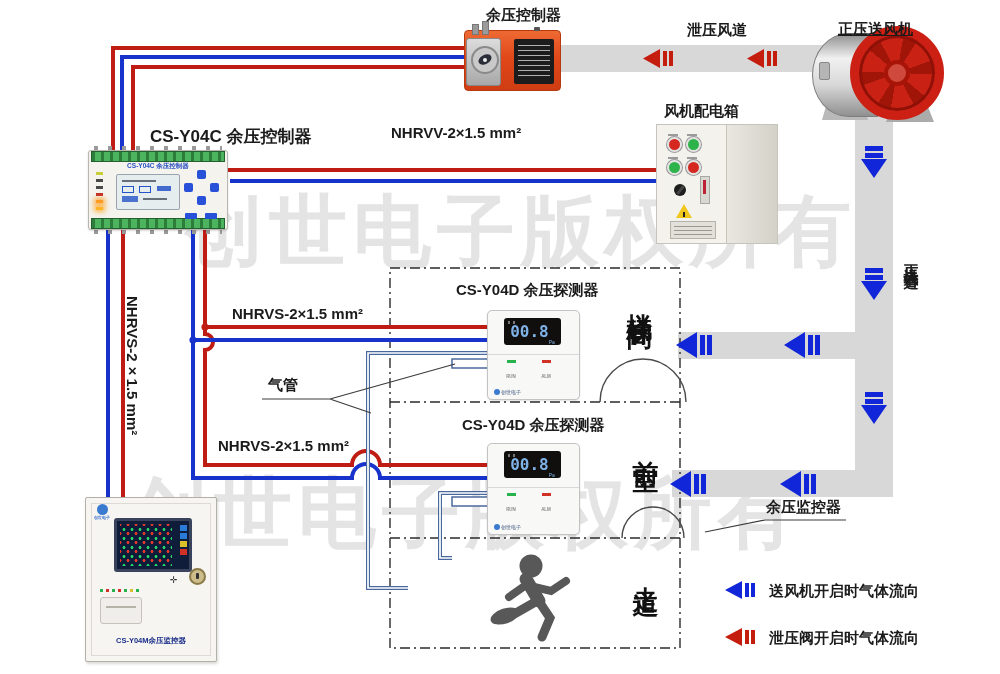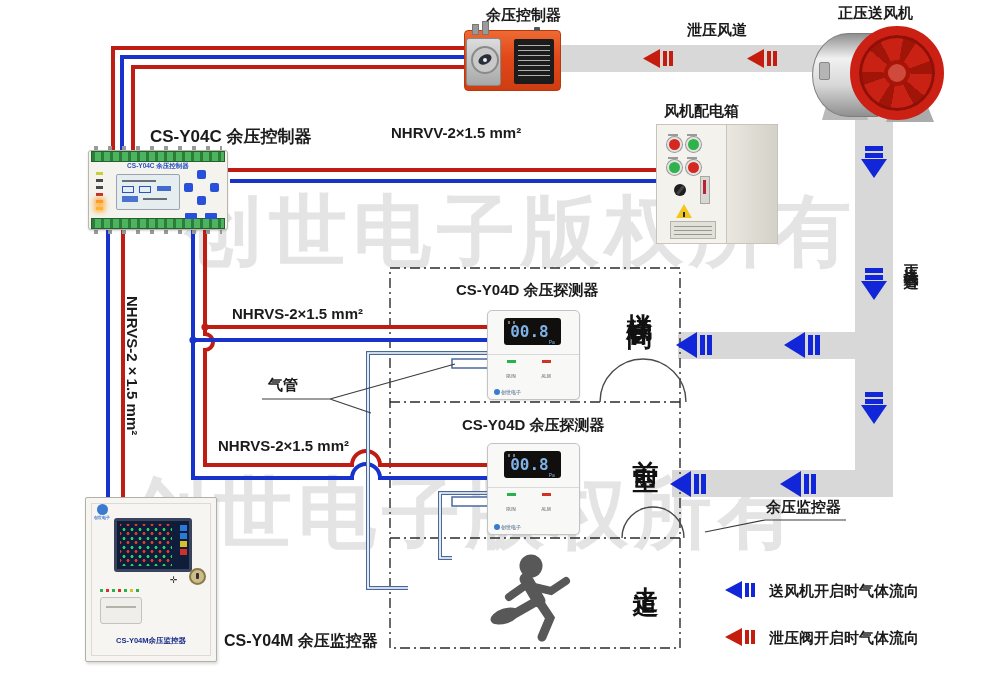--- a/index.html
+++ b/index.html
@@ -165,30 +165,29 @@
       <path d="M526,585 L509,597" stroke-width="8"></path>
       <path d="M538,600 L550,618 L542,637" stroke-width="9"></path>
       <path d="M537,601 L516,613" stroke-width="9"></path>
       <ellipse cx="505" cy="616" rx="15" ry="7.5" fill="#585858" stroke="none" transform="rotate(-18 505 616)"></ellipse>
     </g>
   </svg>
 
   <div class="lbl fs17" style="left:150px;top:125px;">CS-Y04C 余压控制器</div>
   <div class="lbl" style="left:486px;top:6px;">余压控制器</div>
   <div class="lbl" style="left:671px;top:21px;margin-left:16px;">泄压风道</div>
-  <div class="lbl" style="left:838px;top:4px;">正压送风机</div>
+  <div class="lbl" style="left:838px;top:20px;text-decoration:underline;">正压送风机</div>
   <div class="lbl" style="left:664px;top:102px;">风机配电箱</div>
   <div class="lbl" style="left:391px;top:124px;">NHRVV-2×1.5 mm²</div>
   <div class="lbl" style="left:456px;top:281px;">CS-Y04D 余压探测器</div>
   <div class="lbl" style="left:462px;top:416px;">CS-Y04D 余压探测器</div>
   <div class="lbl" style="left:232px;top:305px;">NHRVS-2×1.5 mm²</div>
   <div class="lbl" style="left:218px;top:437px;">NHRVS-2×1.5 mm²</div>
   <div class="lbl" style="left:268px;top:376px;text-align:right;">气管</div>
   <div class="lbl" style="left:766px;top:498px;">余压监控器</div>
-  <div class="lbl fs16" style="left:224px;top:631px;">CS-Y04M 余压监控器</div>
   <div class="lbl" style="left:769px;top:582px;">送风机开启时气体流向</div>
   <div class="lbl" style="left:769px;top:629px;">泄压阀开启时气体流向</div>
 
   <div class="lbl room-lbl" style="left:627px;top:293px;">楼梯间</div>
   <div class="lbl room-lbl" style="left:633px;top:440px;">前室</div>
   <div class="lbl room-lbl" style="left:633px;top:566px;">走道</div>
   <div class="lbl vduct-lbl" style="left:901px;top:253px;">正压送风管道</div>
   <div class="lbl vcable-lbl" style="left:124px;top:296px;">NHRVS-2×1.5 mm²</div>
 
   <div class="dev" style="left:88px;top:150px;width:140px;height:80px;">

